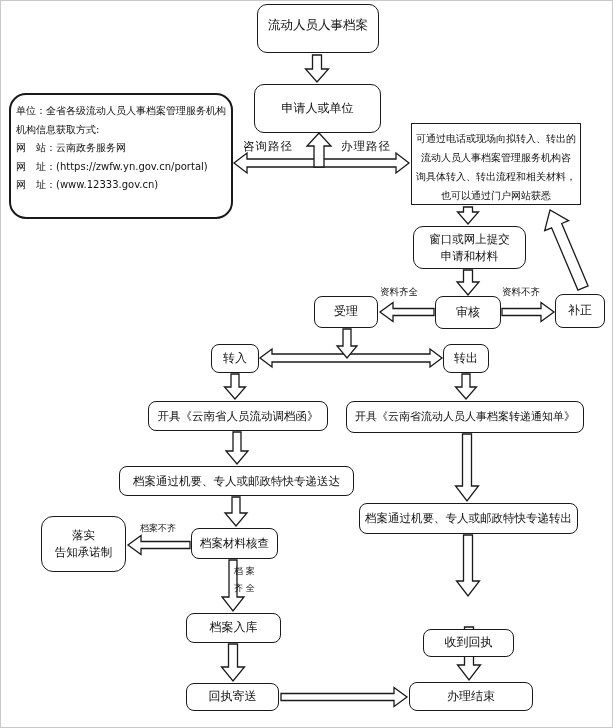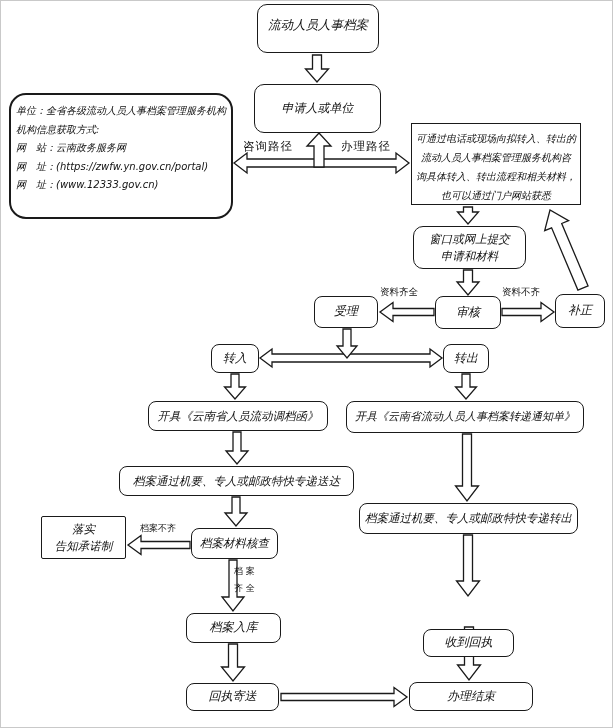--- a/index.html
+++ b/index.html
@@ -23,21 +23,21 @@
     flex-direction:column;
     align-items:center;
     justify-content:center;
     text-align:center;
     font-size:12px;
     line-height:1.45;
     z-index:2;
   }
   .rounded{border-radius:8px;}
   .rounded-lg{border-radius:10px;}
-  .node .ln{display:block;white-space:nowrap;font-style:italic;}
+  .node .ln{display:block;white-space:nowrap;}
   .info{
     justify-content:flex-start;
     align-items:flex-start;
     text-align:left;
     border-radius:0;
   }
   #node-left-info{border-width:2px;padding:7px 5px 0 5px;font-size:10px;line-height:18.6px;}
   #node-left-info .ln{white-space:nowrap;}
   #node-right-info{border-width:1.4px;padding:5px 1px 0 1px;font-size:10px;line-height:19px;align-items:center;text-align:center;justify-content:space-between;}
   #node-title{justify-content:flex-start;padding-top:11px;font-size:12.5px;}
@@ -138,21 +138,21 @@
   </div>
 
   <div class="node rounded small-font" style="left:118px;top:465px;width:235px;height:30px;">
     <span class="ln">档案通过机要、专人或邮政特快专递送达</span>
   </div>
 
   <div class="node rounded" style="left:190px;top:527px;width:87px;height:31px;font-size:11.5px;">
     <span class="ln">档案材料核查</span>
   </div>
 
-  <div class="node rounded-lg small-font" style="left:40px;top:515px;width:85px;height:43px;border-radius:2px;text-align:right;">
+  <div class="node rounded-lg small-font" style="left:40px;top:515px;width:85px;height:56px;border-radius:12px;text-align:right;">
     <span class="ln">落实</span>
     <span class="ln">告知承诺制</span>
   </div>
 
   <div class="node rounded" style="left:185px;top:612px;width:95px;height:30px;">
     <span class="ln">档案入库</span>
   </div>
 
   <div class="node rounded" style="left:185px;top:682px;width:93px;height:28px;">
     <span class="ln">回执寄送</span>

